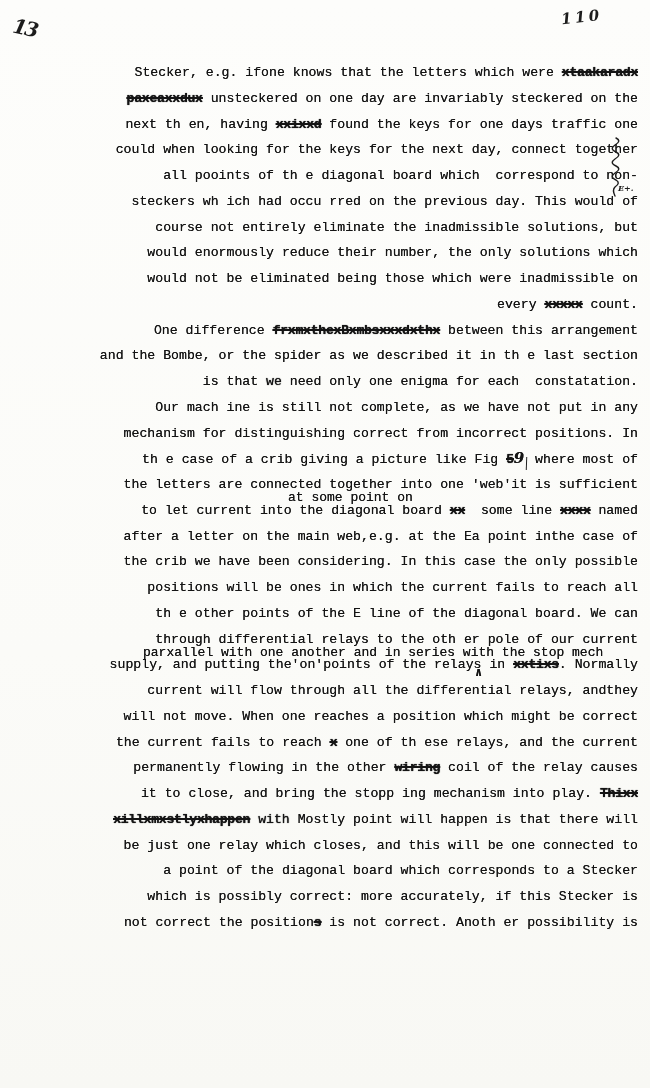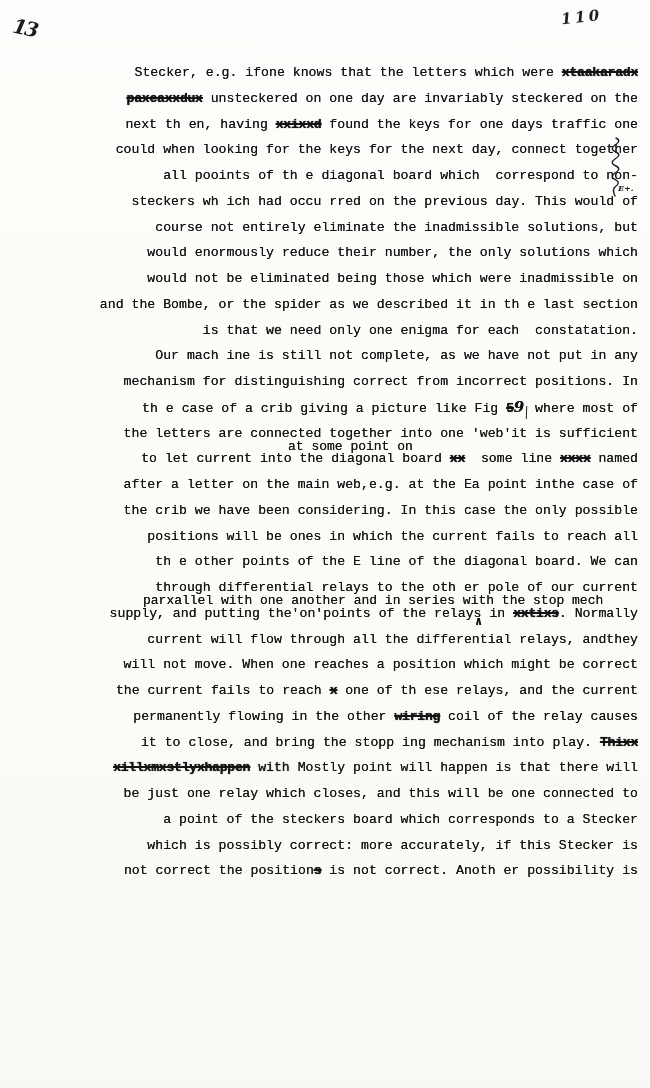--- a/index.html
+++ b/index.html
@@ -105,41 +105,43 @@
   <div class="text-block">
       <div class="line"><span class="normal">Stecker, e.g. ifone knows that the letters which were </span><span class="strike">xtaakaradx</span></div>
       <div class="line"><span class="strike">paxeaxxdux</span><span class="normal"> unsteckered on one day are invariably steckered on the</span></div>
       <div class="line"><span class="normal">next th en, having </span><span class="strike">xxixxd</span><span class="normal"> found the keys for one days traffic one</span></div>
       <div class="line"><span class="normal">could when looking for the keys for the next day, connect together</span></div>
       <div class="line"><span class="normal">all pooints of th e diagonal board which  correspond to non-</span></div>
       <div class="line"><span class="normal">steckers wh ich had occu rred on the previous day. This would of</span></div>
       <div class="line"><span class="normal">course not entirely eliminate the inadmissible solutions, but</span></div>
       <div class="line"><span class="normal">would enormously reduce their number, the only solutions which</span></div>
       <div class="line"><span class="normal">would not be eliminated being those which were inadmissible on</span></div>
+      <div class="line"><span class="normal">every </span><span class="strike">xxxxx</span><span class="normal"> count.</span></div>
+      <div class="line indent"><span class="normal">One difference </span><span class="strike">frxmxthexBxmbsxxxdxthx</span><span class="normal"> between this arrangement</span></div>
       <div class="line"><span class="normal">and the Bombe, or the spider as we described it in th e last section</span></div>
       <div class="line"><span class="normal">is that </span><span class="overtyped">we</span><span class="normal"> need only one enigma for each  constatation.</span></div>
       <div class="line indent"><span class="normal">Our mach ine is still not complete, as we have not put in any</span></div>
       <div class="line"><span class="normal">mechanism for distinguishing correct from incorrect positions. In</span></div>
       <div class="line"><span class="normal">th e case of a crib giving a picture like Fig </span><span class="strike">5</span><span class="hand-inline">9</span><span class="normal"> where most of</span></div>
       <div class="line"><span class="normal">the letters are connected together into one 'web'it is sufficient</span></div>
       <div class="line"><span class="normal">to let current into the diagonal board </span><span class="strike">xx</span><span class="normal">  some line </span><span class="strike">xxxx</span><span class="normal"> named</span><span class="insert-above" style="left: 225px;">at some point on</span></div>
       <div class="line"><span class="normal">after a letter on the main web,e.g. at the Ea point inthe case of</span></div>
       <div class="line"><span class="normal">the crib we have been considering. In this case the only possible</span></div>
       <div class="line"><span class="normal">positions will be ones in which the current fails to reach all</span></div>
       <div class="line"><span class="normal">th e other points of the E line of the diagonal board. We can</span></div>
       <div class="line"><span class="normal">through differential relays to the oth er pole of our current</span></div>
       <div class="line"><span class="normal">supply, and putting the'on'points of the relays in </span><span class="strike">xxtixs</span><span class="normal">. Normally</span><span class="insert-above" style="left: 80px;">parxallel with one another and in series with the stop mech</span><span class="caret-mark" style="left: 412px;">∧</span></div>
       <div class="line"><span class="normal">current will flow through all the differential relays, andthey</span></div>
       <div class="line"><span class="normal">will not move. When one reaches a position which might be correct</span></div>
       <div class="line"><span class="normal">the current fails to reach </span><span class="strike">x</span><span class="normal"> one of th ese relays, and the current</span></div>
       <div class="line"><span class="normal">permanently flowing in the other </span><span class="strike">wiring</span><span class="normal"> coil of the relay causes</span></div>
       <div class="line"><span class="normal">it to close, and bring the stopp ing mechanism into play. </span><span class="strike">Thixx</span></div>
       <div class="line"><span class="strike">xillxmxstlyxhappen</span><span class="normal"> </span><span class="overtyped">with</span><span class="normal"> Mostly point will happen is that there will</span></div>
       <div class="line"><span class="normal">be just one relay which closes, and this will be one connected to</span></div>
-      <div class="line"><span class="normal">a point of the steckers board which corresponds to a Stecker</span></div>
+      <div class="line"><span class="normal">a point of the diagonal board which corresponds to a Stecker</span></div>
       <div class="line"><span class="normal">which is possibly correct: more accurately, if this Stecker is</span></div>
       <div class="line"><span class="normal">not correct the position</span><span class="strike">s</span><span class="normal"> is not correct. Anoth er possibility is</span></div>
     </div>
 
   <div class="margin-annotation">
     <svg width="40" height="66" viewBox="0 0 40 66">
       <path d="M10 2 q6 3 -1 7 q-6 4 1 7 q6 3 -1 7 q-6 4 1 7 q6 3 -1 7 q-6 4 1 7 q5 3 -1 7 q-3 3 0 9" fill="none" stroke="#1c1c1c" stroke-width="1.4" stroke-linecap="round"></path>
     </svg>
     <span class="hand margin-note">E+.</span>
   </div>

